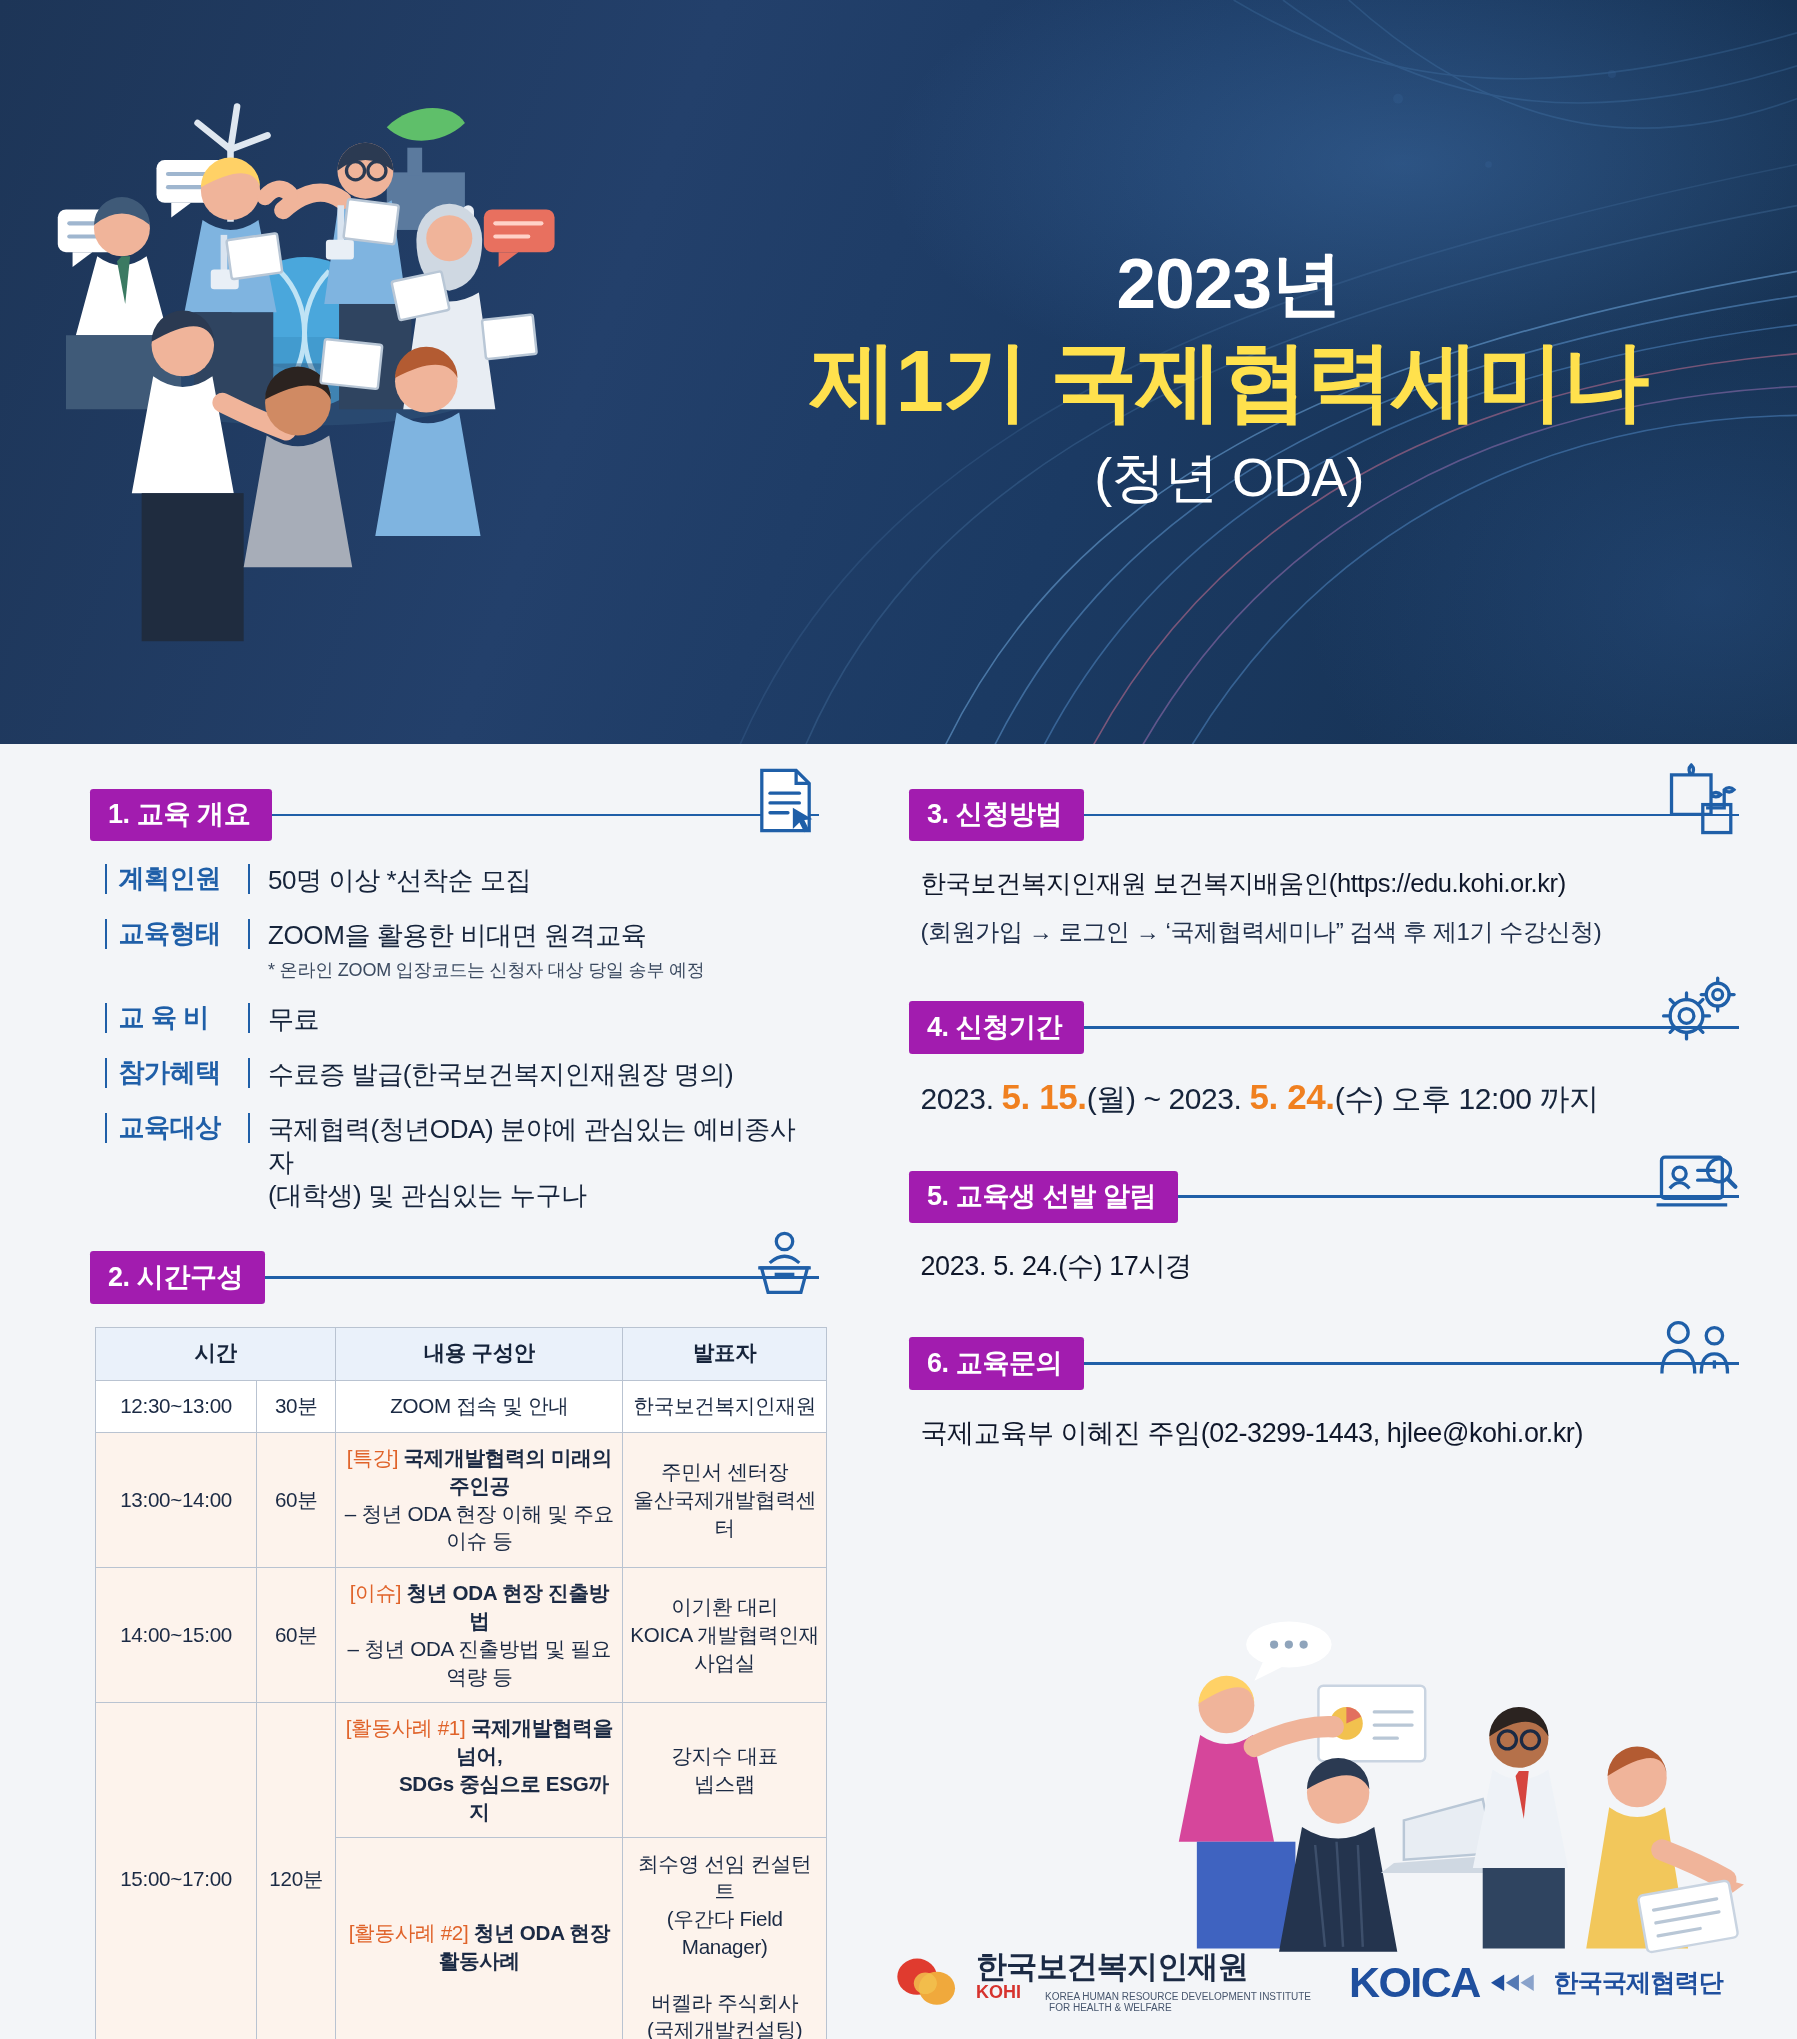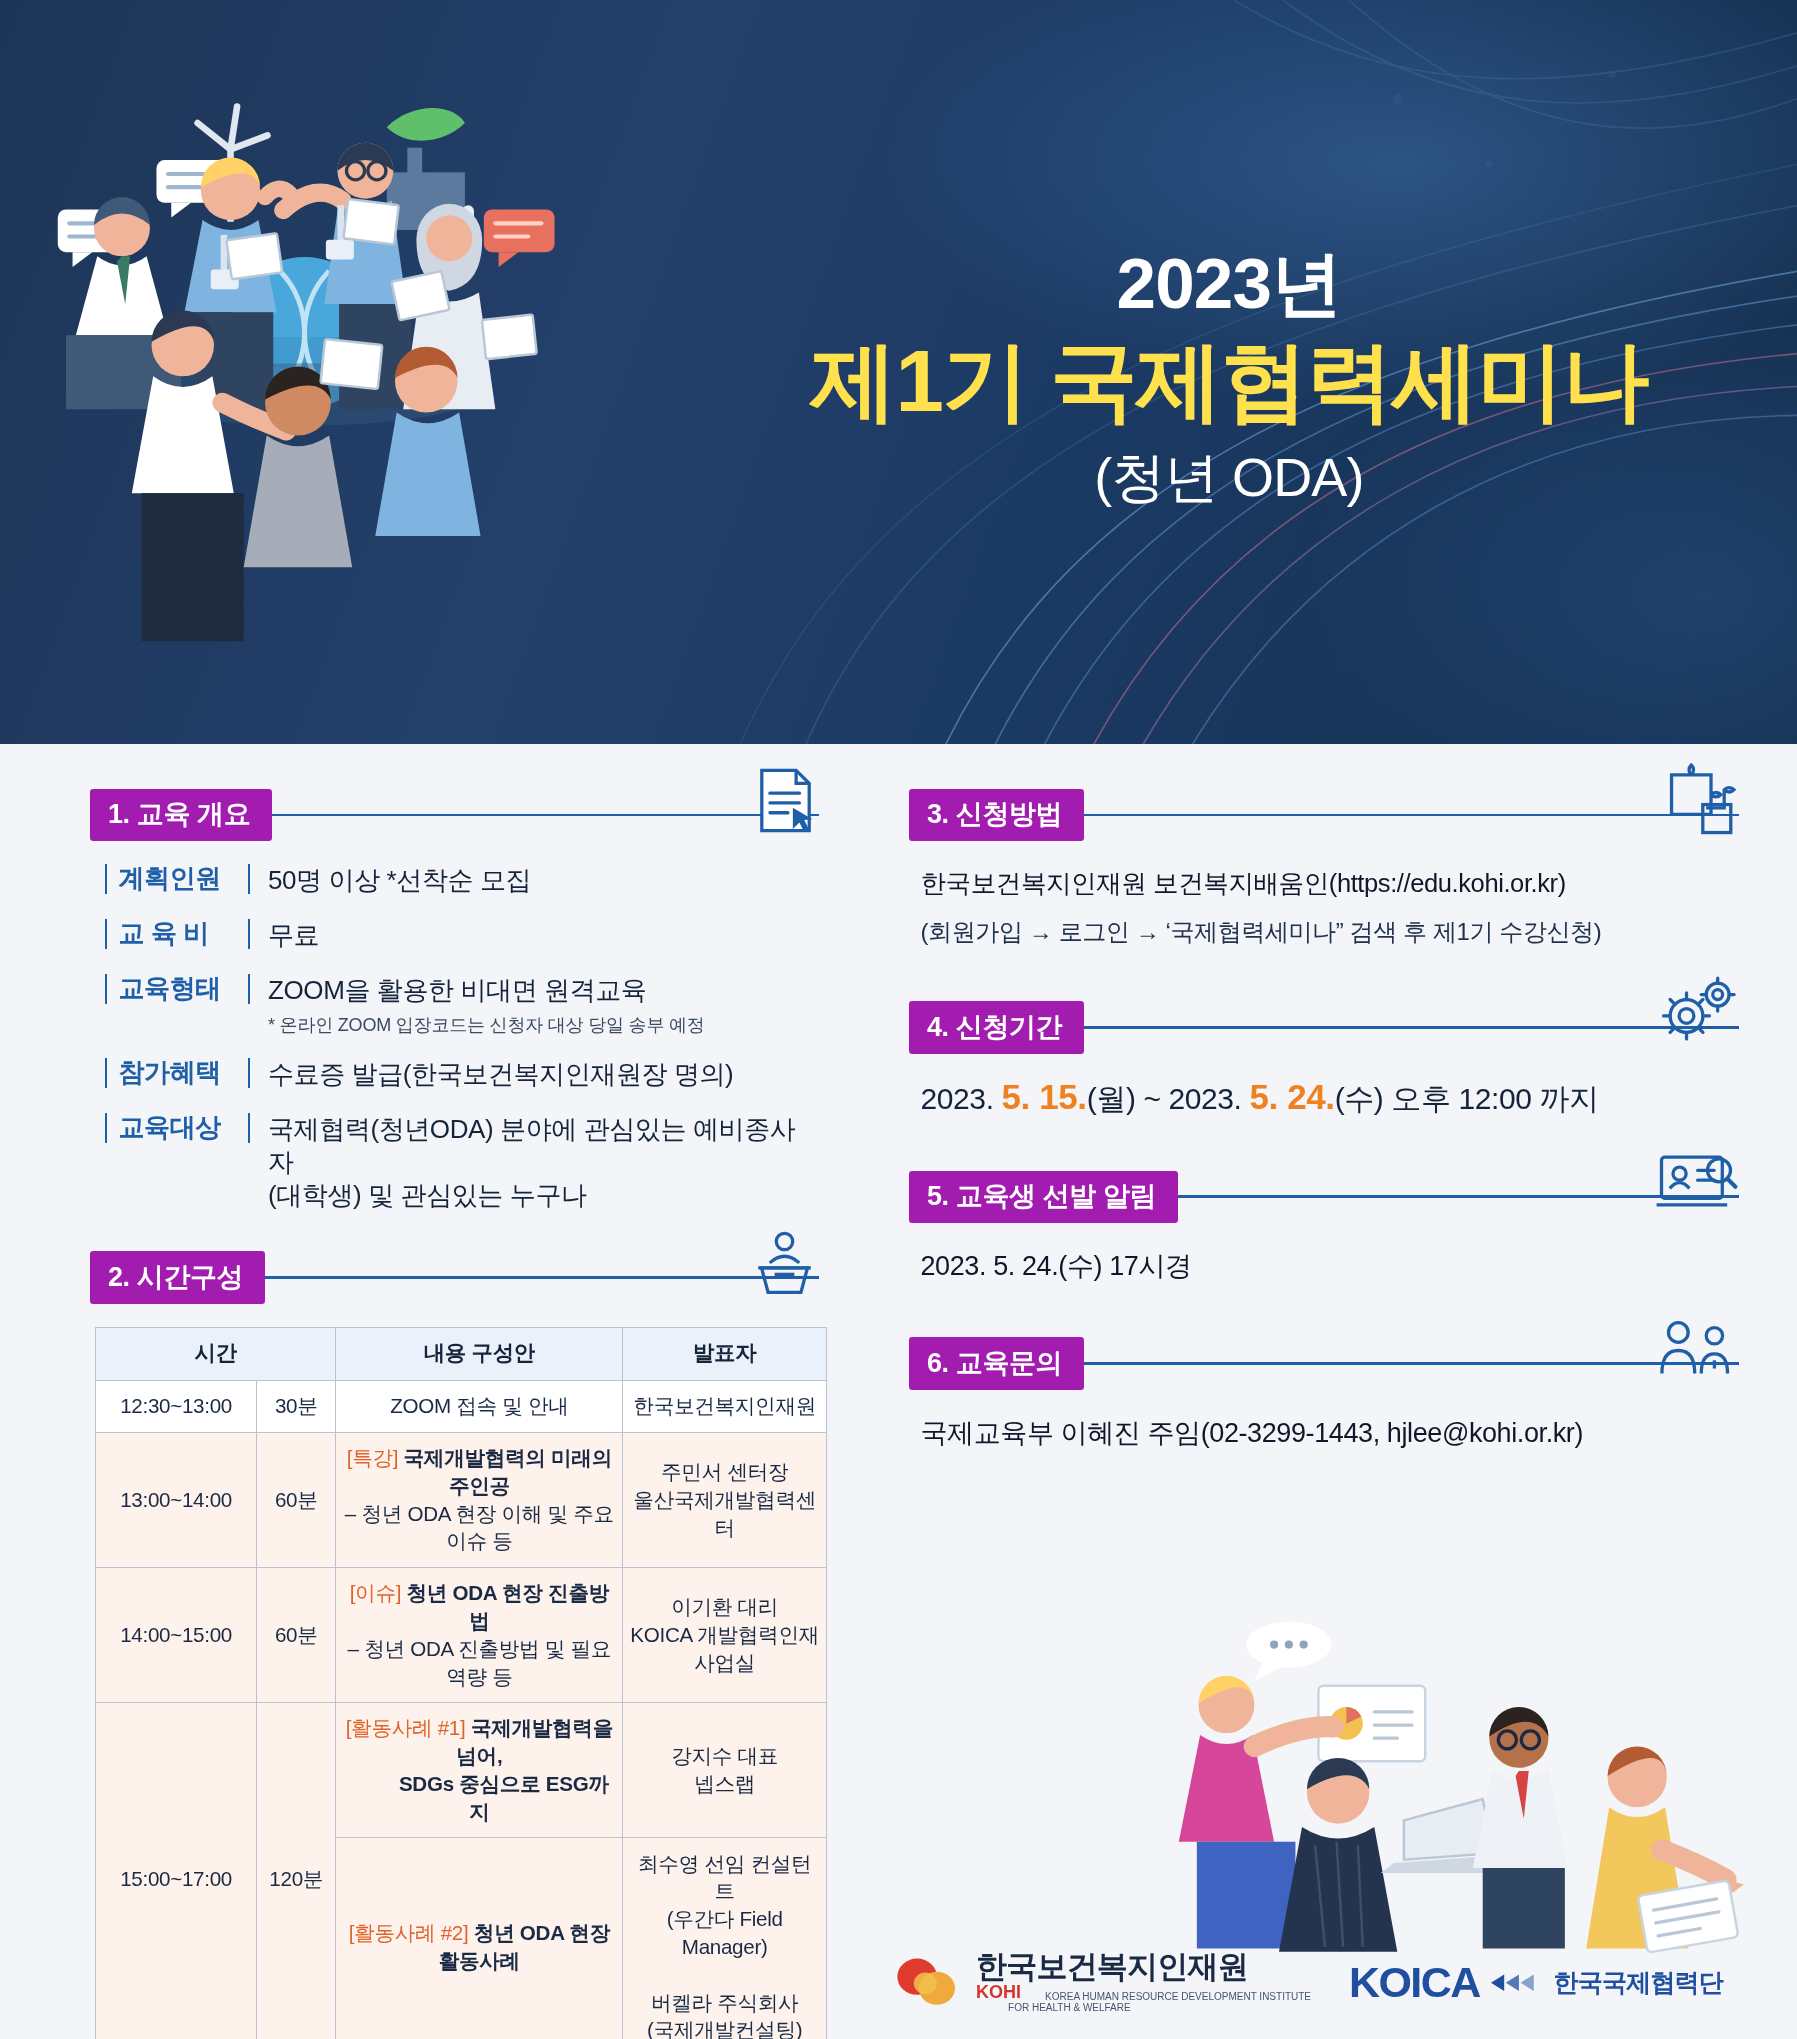--- a/index.html
+++ b/index.html
@@ -293,29 +293,29 @@
           <path d="M50,52 l0,26 l8,-8 l6,12 l6,-3 l-6,-12 l10,-1z" fill="#1f5fa8"></path>
         </svg>
       </div>
 
       <div class="info-list">
         <div class="info-row">
           <div class="info-label">계획인원</div>
           <div class="info-value">50명 이상  *선착순 모집</div>
         </div>
         <div class="info-row">
-          <div class="info-label">교 육 비</div>
-          <div class="info-value">무료</div>
-        </div>
-        <div class="info-row">
           <div class="info-label">교육형태</div>
           <div class="info-value">
             <span>ZOOM을 활용한 비대면 원격교육</span>
             <span class="info-note">* 온라인 ZOOM 입장코드는 신청자 대상 당일 송부 예정</span>
           </div>
+        </div>
+        <div class="info-row">
+          <div class="info-label">교 육 비</div>
+          <div class="info-value">무료</div>
         </div>
         <div class="info-row">
           <div class="info-label">참가혜택</div>
           <div class="info-value">수료증 발급(한국보건복지인재원장 명의)</div>
         </div>
         <div class="info-row">
           <div class="info-label">교육대상</div>
           <div class="info-value" style="white-space:pre-line">국제협력(청년ODA) 분야에 관심있는 예비종사자
 (대학생) 및 관심있는 누구나</div>
         </div>
@@ -572,21 +572,21 @@
             <ellipse cx="34" cy="30" rx="24" ry="22" fill="#e03b2f"></ellipse>
             <ellipse cx="58" cy="44" rx="22" ry="20" fill="#f0a93c"></ellipse>
             <ellipse cx="44" cy="38" rx="14" ry="13" fill="#f2c14e" opacity="0.85"></ellipse>
           </svg>
           <div>
             <div class="kohi-name">한국보건복지인재원</div>
             <div style="display:flex;align-items:flex-end;gap:24px;">
               <span class="kohi-abbr">KOHI</span>
               <span class="kohi-sub">KOREA HUMAN RESOURCE DEVELOPMENT INSTITUTE</span>
             </div>
-            <div class="kohi-sub" style="margin-left:32px;margin-top:-1.6px">FOR HEALTH &amp; WELFARE</div>
+            <div class="kohi-sub" style="margin-left:73px;margin-top:-1.6px">FOR HEALTH &amp; WELFARE</div>
           </div>
         </div>
         <div style="display:flex;align-items:center;gap:11.5px">
           <span class="koica-word">KOICA</span>
           <svg width="51" height="21.4" viewBox="0 0 62 26">
             <g fill="#1f4f9e">
               <polygon points="0,13 16,3 16,23"></polygon>
               <polygon points="18,13 34,3 34,23" opacity="0.75"></polygon>
               <polygon points="36,13 52,3 52,23" opacity="0.5"></polygon>
             </g>

